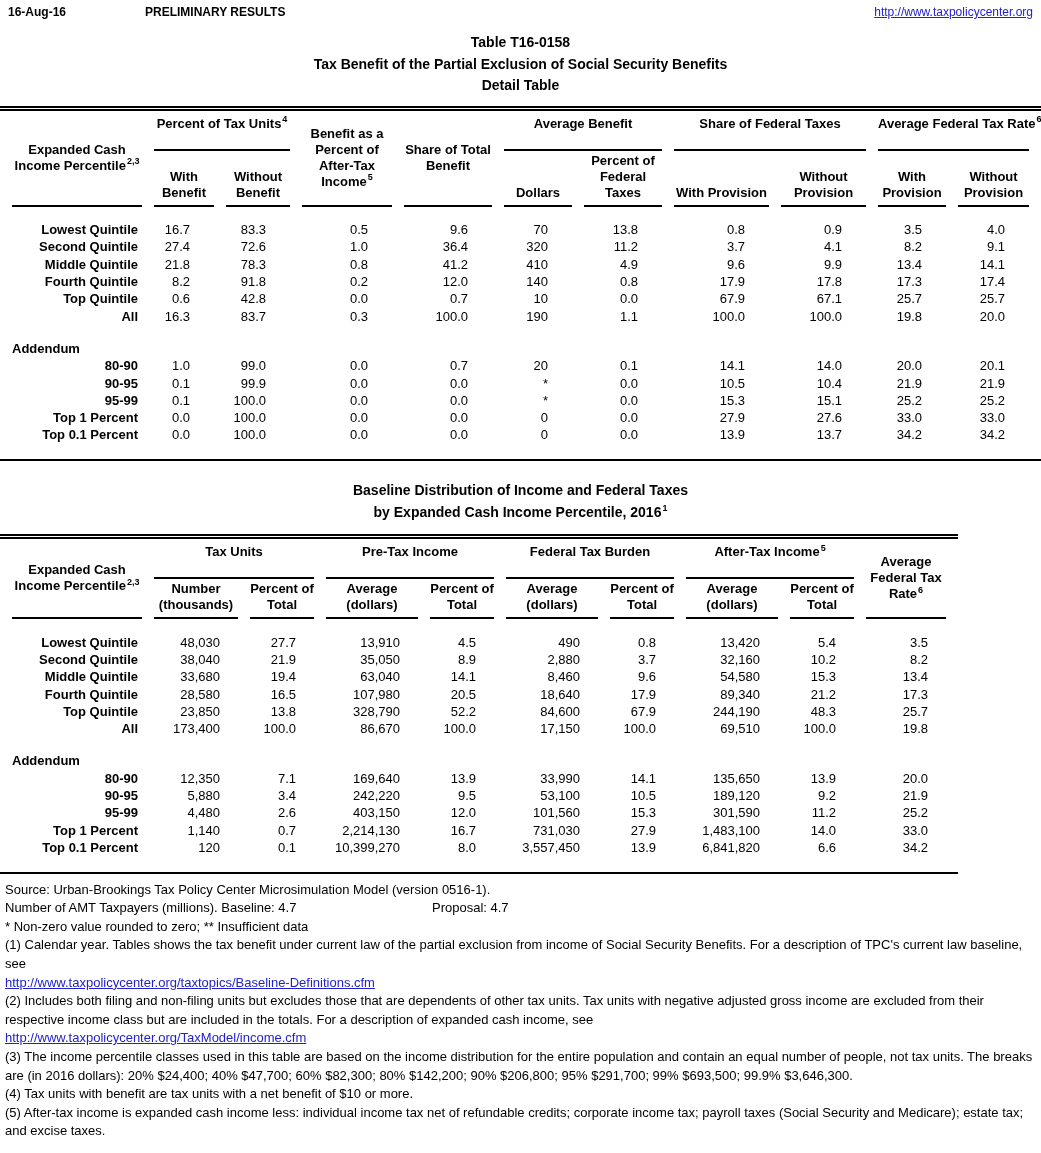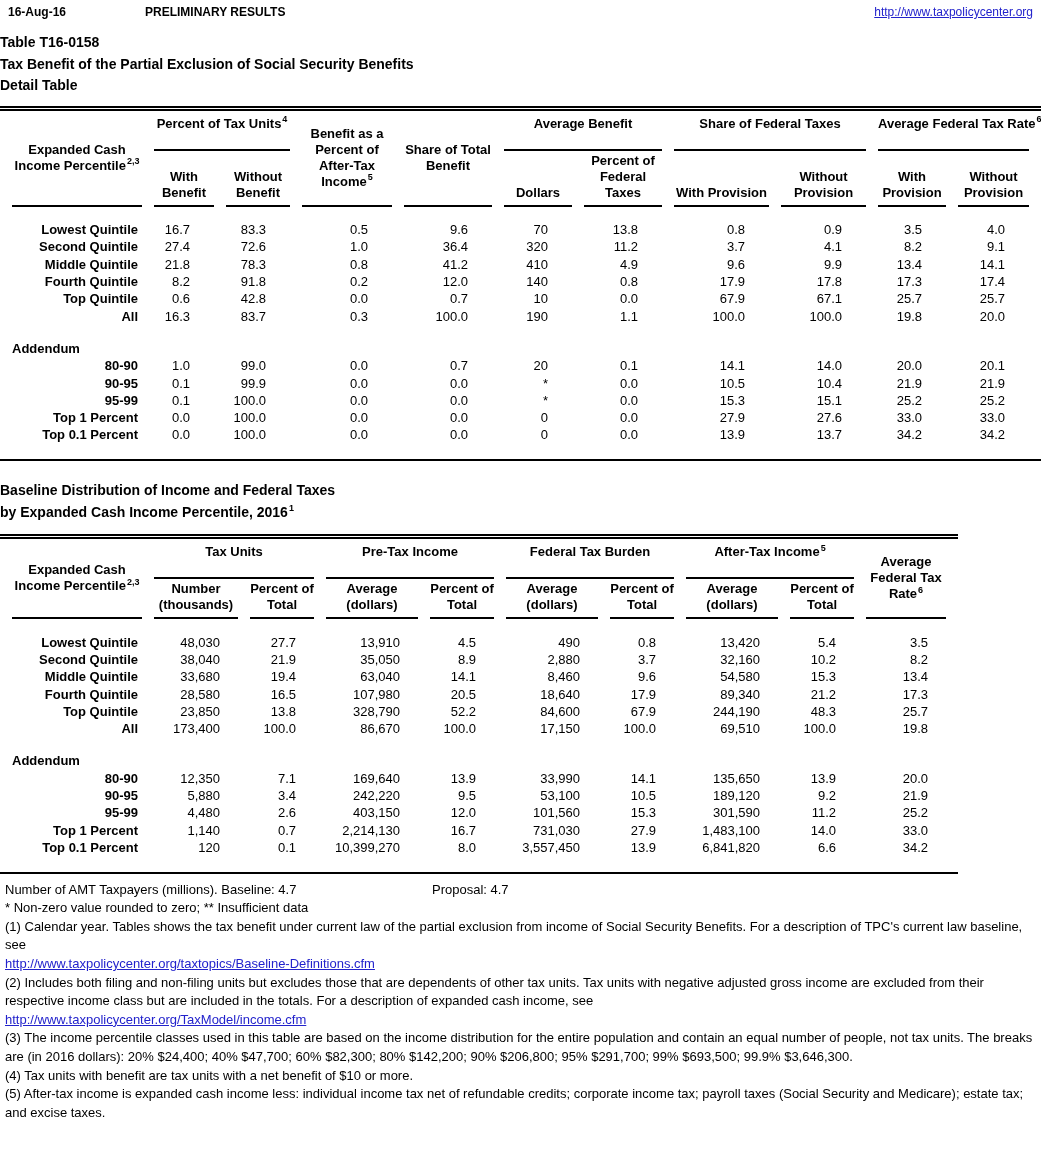--- a/index.html
+++ b/index.html
@@ -13,22 +13,22 @@
   a{ color:var(--link); text-decoration:underline; cursor:pointer; }
   sup{ font-size:9px; line-height:0; vertical-align:super; margin-left:1px; }
 
   
   .topbar{ display:flex; align-items:flex-start; padding:5px 8px 0 8px; font-size:12px; font-weight:bold; }
   .topbar .date{ width:137px; }
   .topbar .status{ flex:1; text-align:left; }
   .topbar .site{ font-weight:normal; }
 
   
-  .titles{ margin-top:13px; text-align:left; font-weight:bold; font-size:14px; line-height:21.5px; }
-  .titles2{ margin-top:19px; font-weight:bold; font-size:14px; line-height:21.5px; }
+  .titles{ margin-top:13px; text-align:center; font-weight:bold; font-size:14px; line-height:21.5px; }
+  .titles2{ margin-top:19px; text-align:center; font-weight:bold; font-size:14px; line-height:21.5px; }
 
   
   table{ border-collapse:separate; border-spacing:12px 0; table-layout:fixed; }
   #t1{ width:1041px; margin-top:9px; border-top:5px double #000; border-bottom:2px solid #000; }
   #t2{ width:958px; margin-top:11px; border-top:5px double #000; border-bottom:2px solid #000; }
   th,td{ padding:0; font-size:13px; overflow:visible; }
   thead th{ font-weight:bold; text-align:center; line-height:16px; }
   .grp{ vertical-align:bottom; border-bottom:2px solid #000; height:40px; padding:4px 0 17px; }
   .sub{ vertical-align:bottom; border-bottom:2px solid #000; height:38px; padding:2px 0 4px; }
   .lbl,.mid{ vertical-align:middle; border-bottom:2px solid #000; }
@@ -434,20 +434,21 @@
         <td class="num">6.6</td>
         <td class="num">34.2</td>
       </tr>
       <tr class="spacer-row">
         <td colspan="10"></td>
       </tr>
     </tbody>
 </table>
 
 <div class="footer">
+  <p>Source: Urban-Brookings Tax Policy Center Microsimulation Model (version 0516-1).</p>
   <p><span class="amt-first">Number of AMT Taxpayers (millions).  Baseline: 4.7</span><span>Proposal: 4.7</span></p>
   <p>* Non-zero value rounded to zero; ** Insufficient data</p>
   <p>(1) Calendar year. Tables shows the tax benefit under current law of the partial exclusion from income of Social Security Benefits. For a description of TPC's current law baseline, see</p>
   <p><a>http://www.taxpolicycenter.org/taxtopics/Baseline-Definitions.cfm</a></p>
   <p>(2) Includes both filing and non-filing units but excludes those that are dependents of other tax units. Tax units with negative adjusted gross income are excluded from their respective income class but are included in the totals. For a description of expanded cash income, see</p>
   <p><a>http://www.taxpolicycenter.org/TaxModel/income.cfm</a></p>
   <p>(3) The income percentile classes used in this table are based on the income distribution for the entire population and contain an equal number of people, not tax units. The breaks are (in 2016 dollars): 20% $24,400; 40% $47,700; 60% $82,300; 80% $142,200; 90% $206,800; 95% $291,700; 99% $693,500; 99.9% $3,646,300.</p>
   <p>(4) Tax units with benefit are tax units with a net benefit of $10 or more.</p>
   <p>(5) After-tax income is expanded cash income less: individual income tax net of refundable credits; corporate income tax; payroll taxes (Social Security and Medicare); estate tax; and excise taxes.</p>
 

